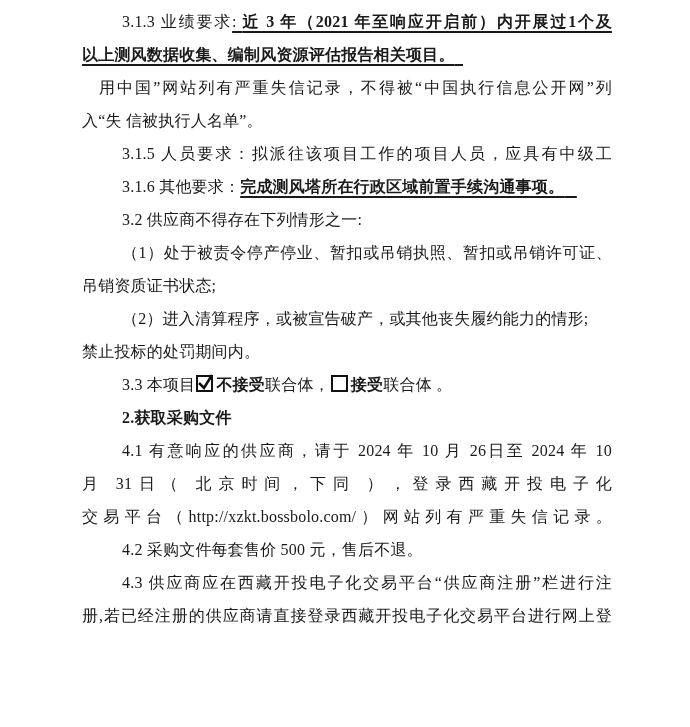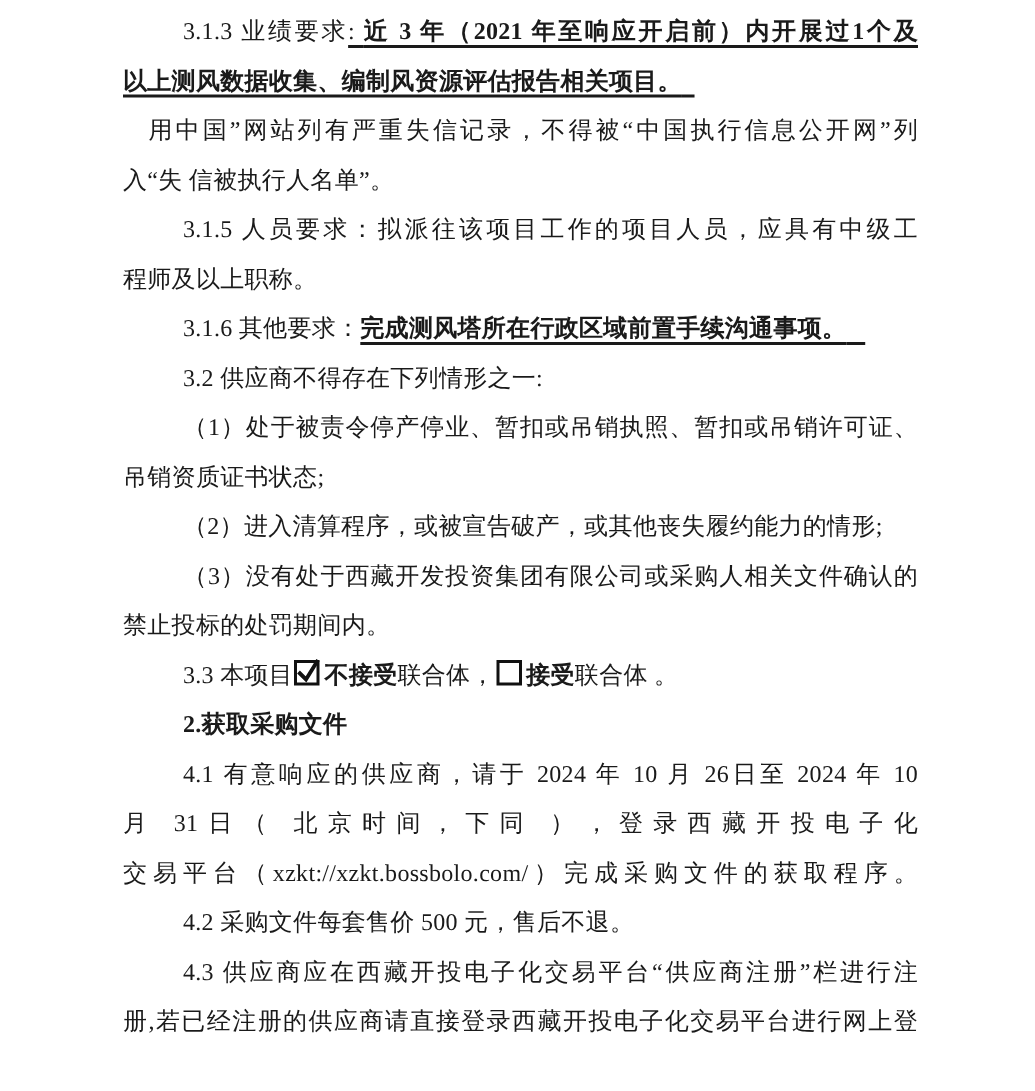--- a/index.html
+++ b/index.html
@@ -60,32 +60,30 @@
 </head>
 <body>
 
 <div class="page">
   <div class="doc">
       <div class="line justify indent-para"><span>3.1.3 业绩要求</span><span class="u">: </span><span class="b u">近 3 年（2021 年至响应开启前）内开展过1个及</span></div>
       <div class="line"><span class="b u">以上测风数据收集、编制风资源评估报告相关项目。</span><span class="b u">&nbsp;&nbsp;</span></div>
       <div class="line justify indent-small"><span>用中国”网站列有严重失信记录，不得被“中国执行信息公开网”列</span></div>
       <div class="line"><span>入“失 信被执行人名单”。</span></div>
       <div class="line justify indent-para"><span>3.1.5 人员要求：拟派往该项目工作的项目人员，应具有中级工</span></div>
-      <div class="line"><span>程师及以上职称。</span></div>
       <div class="line indent-para"><span>3.1.6 其他要求：</span><span class="b u">完成测风塔所在行政区域前置手续沟通事项。</span><span class="b u">&nbsp;&nbsp;&nbsp;</span></div>
       <div class="line indent-para"><span>3.2 供应商不得存在下列情形之一:</span></div>
       <div class="line justify indent-para"><span>（1）处于被责令停产停业、暂扣或吊销执照、暂扣或吊销许可证、</span></div>
       <div class="line"><span>吊销资质证书状态;</span></div>
       <div class="line indent-para"><span>（2）进入清算程序，或被宣告破产，或其他丧失履约能力的情形;</span></div>
-      <div class="line justify indent-para"><span>（3）没有处于西藏开发投资集团有限公司或采购人相关文件确认的</span></div>
       <div class="line"><span>禁止投标的处罚期间内。</span></div>
       <div class="line indent-para"><span>3.3 本项目</span><span class="checkbox checked"><svg viewBox="0 0 18 18">
             <path d="M3 10 L8 15 L16 2" stroke="#111" stroke-width="2.6" fill="none"></path>
           </svg></span><span class="b">不接受</span><span>联合体，</span><span class="checkbox"></span><span class="b">接受</span><span>联合体 。</span></div>
       <div class="line indent-para"><span class="b">2.获取采购文件</span></div>
       <div class="line justify indent-para"><span>4.1 有意响应的供应商，请于 2024 年 10 月 26日至 2024 年 10</span></div>
       <div class="line justify"><span>月 31日（ 北京时间，下同 ），登录西藏开投电子化</span></div>
-      <div class="line justify"><span>交易平台（xzkt://xzkt.bossbolo.com/）完成采购文件的获取程序。</span></div>
+      <div class="line justify"><span>交易平台（http://xzkt.bossbolo.com/）网站列有严重失信记录。</span></div>
       <div class="line indent-para"><span>4.2 采购文件每套售价 500 元，售后不退。</span></div>
       <div class="line justify indent-para"><span>4.3 供应商应在西藏开投电子化交易平台“供应商注册”栏进行注</span></div>
       <div class="line justify"><span>册,若已经注册的供应商请直接登录西藏开投电子化交易平台进行网上登</span></div>
     </div>
 </div>
 
 </body></html>

